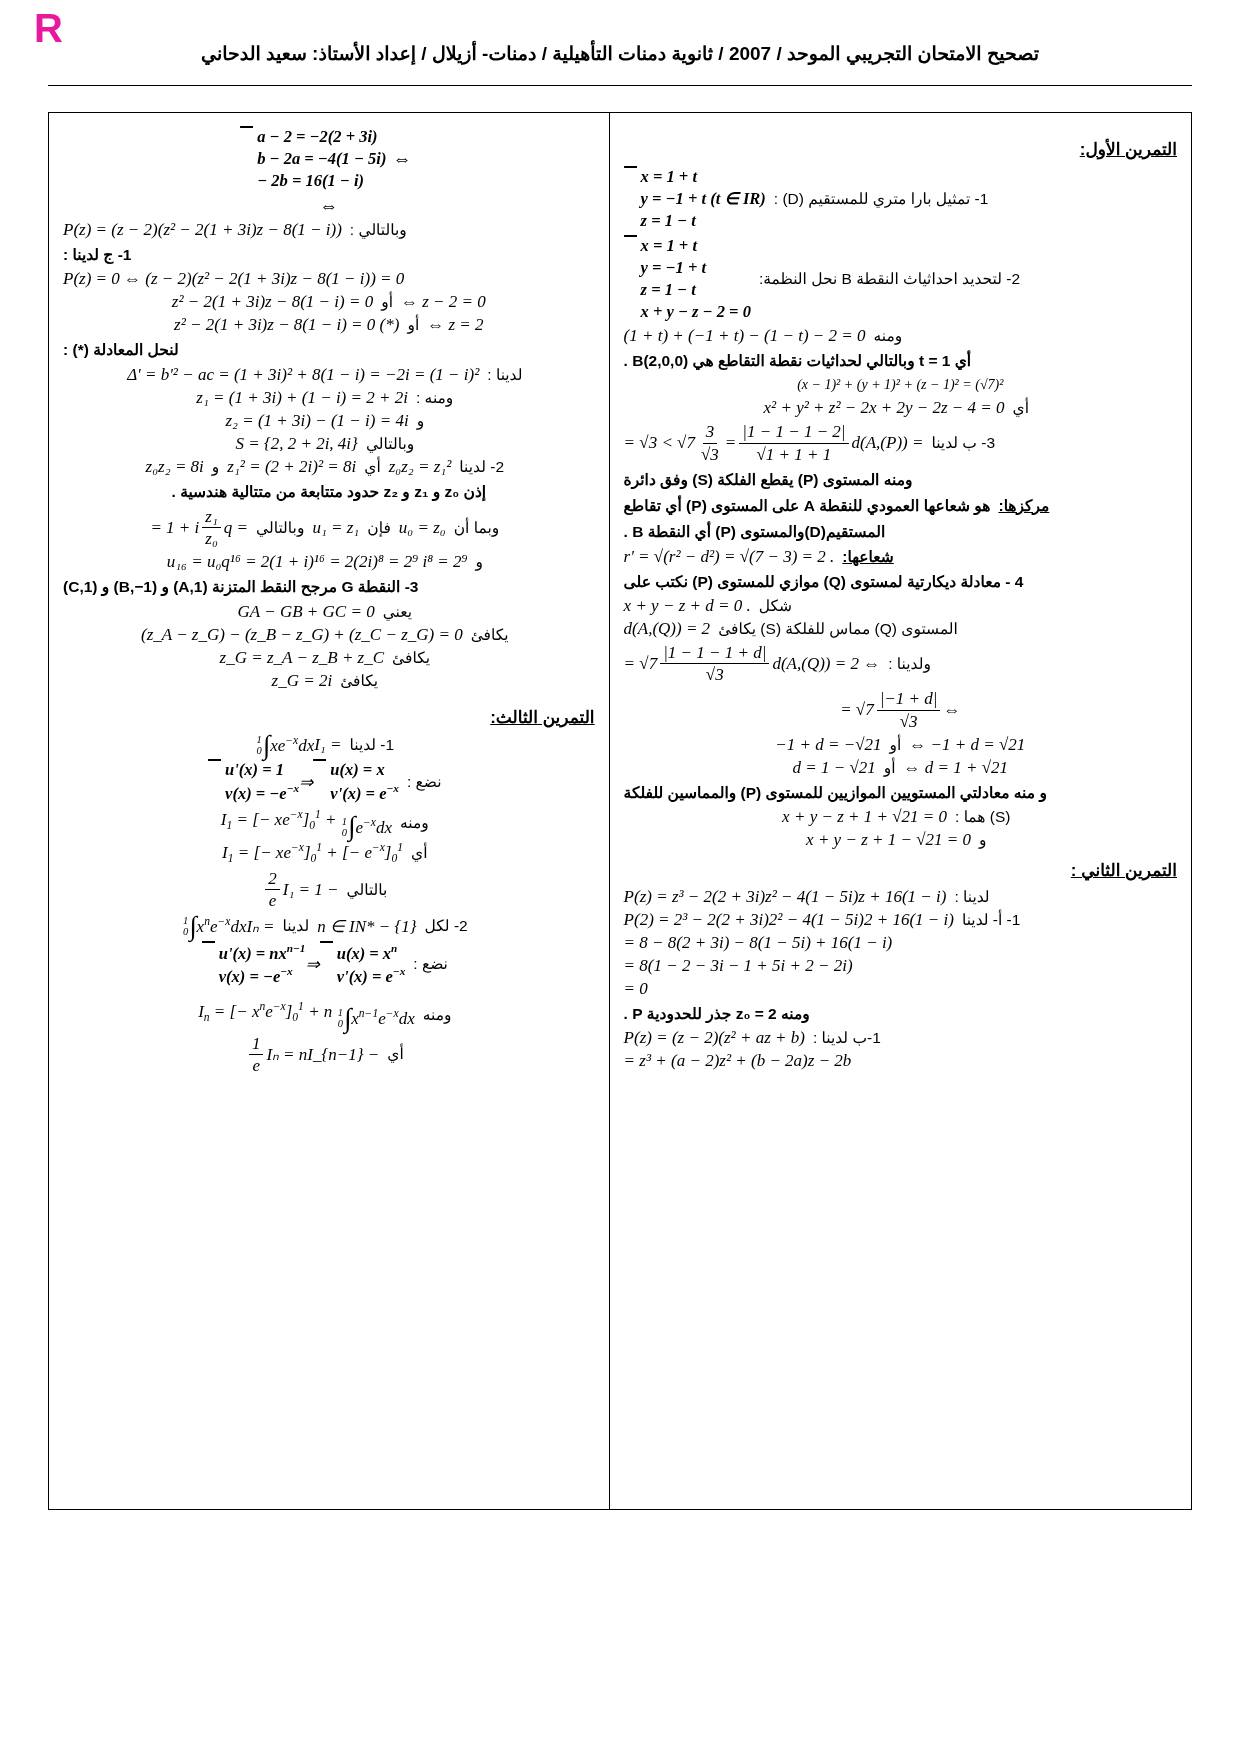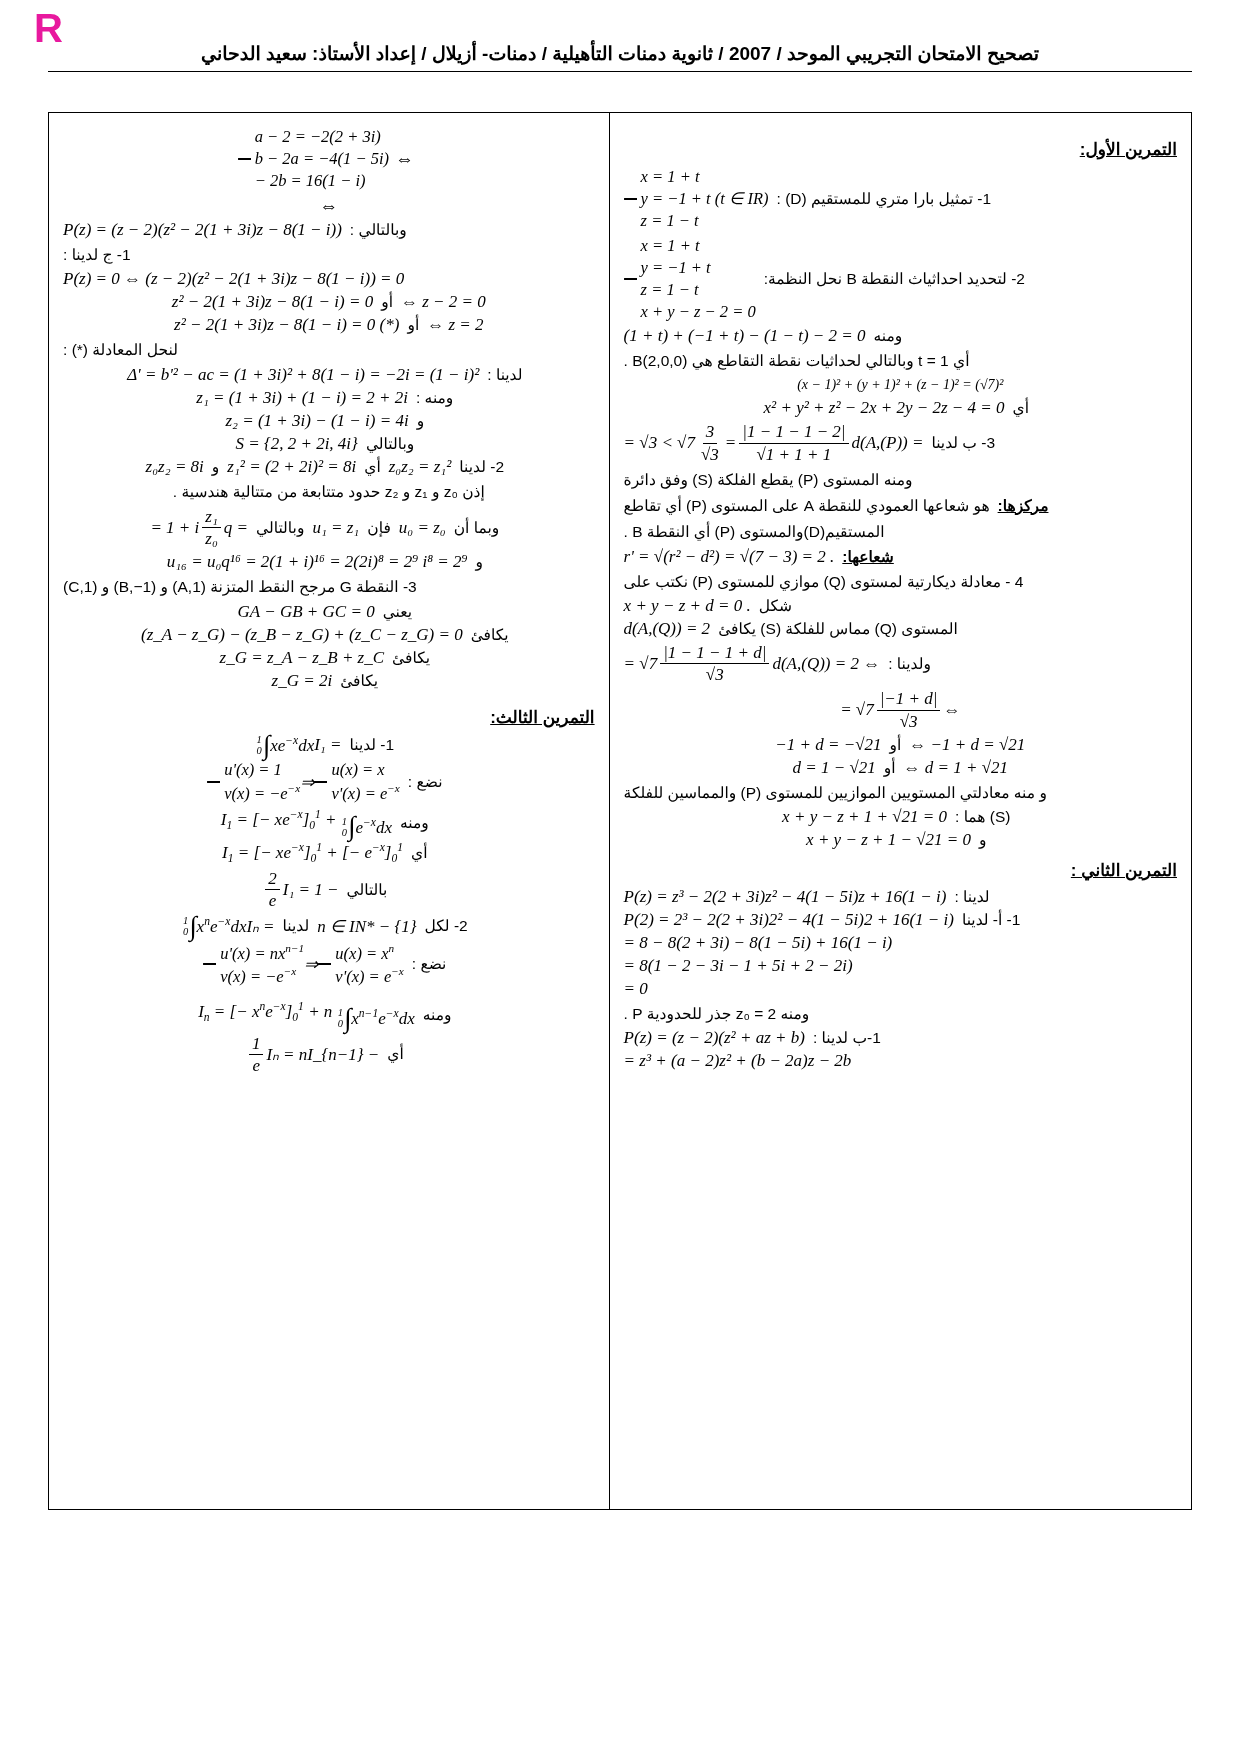--- a/index.html
+++ b/index.html
@@ -16,21 +16,21 @@
     position:absolute;top:6px;left:34px;
     font-family:"Liberation Sans", sans-serif;
     font-weight:bold;font-size:40px;color:#e8199e;
     letter-spacing:-1px;
   }
   .header{
     position:absolute;top:42px;left:48px;right:48px;
     text-align:center;
     font-family:"Liberation Sans", sans-serif;
     font-weight:bold;font-size:19px;
-    padding-bottom:6px;
+    padding-bottom:20px;
     border-bottom:1.5px solid #000;
     direction:rtl;
   }
   .sheet{
     position:absolute;top:112px;left:48px;
     width:1144px;height:1398px;
     border:1.5px solid #000;
     box-sizing:border-box;
     display:flex;flex-direction:row;
     direction:rtl;
@@ -75,23 +75,24 @@
     font-size:17px;
     white-space:nowrap;
   }
   .m.big{font-size:14px;}
   .txt{
     font-family:"Liberation Sans", sans-serif;
     font-size:15.5px;
     direction:rtl;
     text-align:right;
     line-height:1.5;
+    font-weight:bold;
   }
   
-  .sys{display:inline-flex;flex-direction:row;align-items:center;direction:ltr;}
+  .sys{display:inline-flex;flex-direction:row;align-items:flex-start;direction:ltr;font-weight:bold;}
   .brace{
     font-size:1px;width:12px;
     border-left:1.6px solid #000;
     border-top:1.6px solid #000;
     border-bottom:1.6px solid #000;
     border-radius:7px 0 0 7px;
     margin-right:4px;
   }
   .sysrows{display:flex;flex-direction:column;justify-content:center;}
   .sysrows .m{margin:1px 0;font-size:16.5px;}

